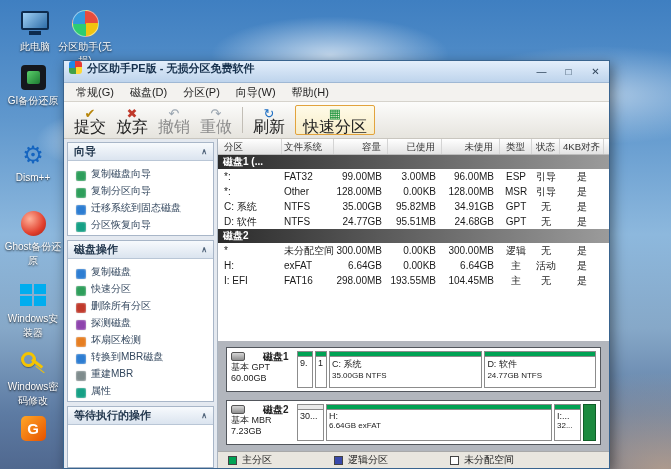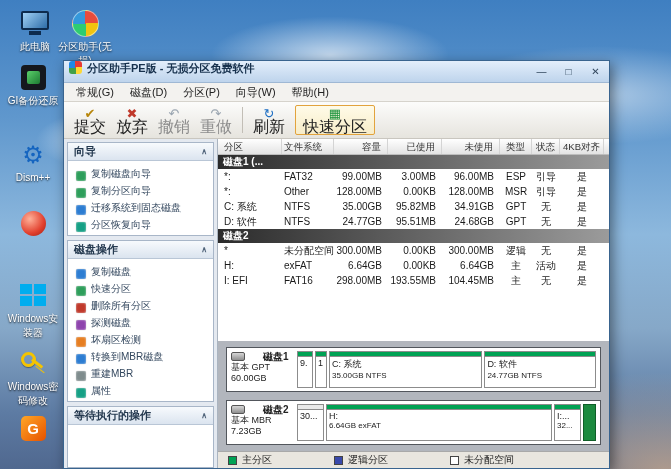--- a/index.html
+++ b/index.html
@@ -169,20 +169,21 @@
 <div class="dicon di3">
   <div class="img">
       <span class="gear-glyph">⚙</span>
     </div>
   <span>Dism++</span>
 </div>
 <div class="dicon di4">
   <div class="img">
       <div class="ghost-ball"></div>
     </div>
+  <span>Ghost备份还原</span>
 </div>
 <div class="dicon di5">
   <div class="img">
     <svg class="win-svg" viewBox="0 0 28 24">
         <rect x="1" y="1" width="12" height="10" fill="#00adef"></rect>
         <rect x="15" y="1" width="12" height="10" fill="#00adef"></rect>
         <rect x="1" y="13" width="12" height="10" fill="#00adef"></rect>
         <rect x="15" y="13" width="12" height="10" fill="#00adef"></rect>
       </svg>
   </div>

